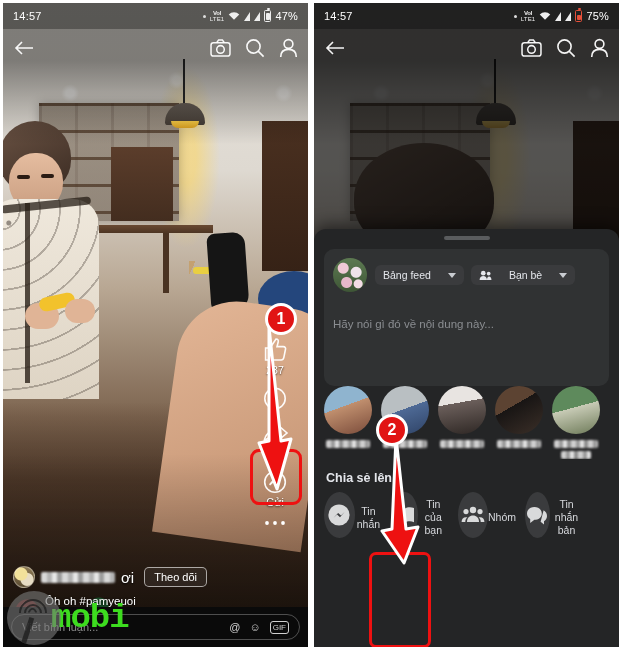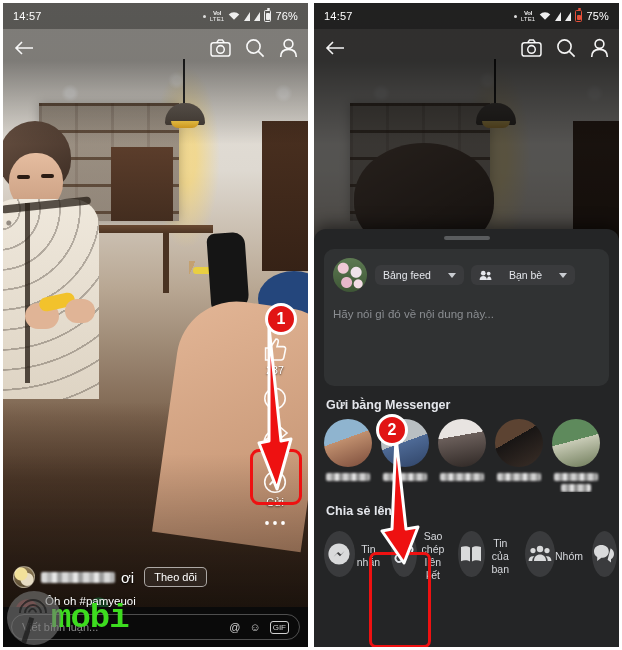--- a/index.html
+++ b/index.html
@@ -193,21 +193,21 @@
       linear-gradient(#5d7a52,#3e5636);
   }
   .cmeta { flex:1; }
   .cname { height:10px; width:66px; border-radius:2px; margin-top:2px;
     background: repeating-linear-gradient(90deg,#efefef 0 7px,#b8b8b8 7px 12px,#fafafa 12px 18px,#a5a5a5 18px 24px);
     filter: blur(1px); }
   .pills { display:flex; gap:7px; margin-top:7px; }
   .pill { background:#3a3b3d; border-radius:6px; padding:4px 8px; color:#e4e6eb; font-size:10.5px;
           display:flex; align-items:center; gap:17px; }
   .caret { width:0;height:0;border-left:4px solid transparent;border-right:4px solid transparent;border-top:5px solid #c9ccd1;}
-  .cplace { color:#8a8d91; font-size:11.5px; margin-top:16px; }
+  .cplace { color:#8a8d91; font-size:11.5px; margin-top:26px; }
   .share-now { position:absolute; right:9px; bottom:9px; background:#1877f2; color:#fff;
                font-size:11.5px; padding:6px 11px; border-radius:6px; }
 
   .sec-title { color:#e4e6eb; font-size:12.5px; font-weight:700; margin: 12px 0 7px 2px; }
   .avarow { display:flex; gap:9px; overflow:hidden; }
   .avacell { width:48px; flex:none; display:flex; flex-direction:column; align-items:center; }
   .avaimg { width:48px; height:48px; border-radius:50%; }
   .avaname { height:8px; width:44px; border-radius:2px; margin-top:6px;
     background: repeating-linear-gradient(90deg,#cfcfcf 0 5px,#9a9a9a 5px 9px,#e2e2e2 9px 13px,#8e8e8e 13px 17px);
     filter: blur(.9px); }
@@ -275,21 +275,21 @@
           <span class="dot-small"></span>
           <span class="volte"><b>Vol</b>LTE1</span>
           <svg class="wifi-ic" viewBox="0 0 16 12">
             <path d="M1 4 A10 10 0 0 1 15 4 L8 11 Z" fill="#eee"></path>
           </svg>
           <span class="sig"></span>
           <span class="sig"></span>
           <span class="batt">
               <span class="fill"></span>
             </span>
-          <span class="pct">76%</span>
+          <span class="pct">47%</span>
         </span>
       </div>
 
       <div class="navbar">
         <svg width="22" height="18" viewBox="0 0 22 18">
           <path class="ic" d="M20 9 H3 M9 3 L3 9 L9 15"></path>
         </svg>
         <span class="rgt">
           <svg width="21" height="18" viewBox="0 0 22 19">
             <rect class="ic" x="1" y="4" width="20" height="14" rx="2.5"></rect>
@@ -454,21 +454,20 @@
                   </svg>
                   <span>Bạn bè</span>
                   <span class="caret"></span>
                 </span>
               </span>
             </span>
           </div>
           <div class="cplace">Hãy nói gì đó về nội dung này...</div>
         </div>
 
-        <div class="sec-title">Gửi bằng Messenger</div>
         <div class="avarow">
           <span class="avacell">
             <span class="avaimg a1"></span>
             <span class="avaname"></span>
           </span>
           <span class="avacell">
             <span class="avaimg a2"></span>
             <span class="avaname"></span>
           </span>
           <span class="avacell">
@@ -489,30 +488,20 @@
         <div class="sec-title">Chia sẻ lên</div>
         <div class="optrow">
           <span class="optcell">
             <span class="optcircle">
               <svg width="24" height="24" viewBox="0 0 24 24">
                 <circle cx="12" cy="12" r="10.6" fill="#d9dadb"></circle>
                 <path d="M6.4 15.1 L11.1 9.9 L14.0 12.5 L17.6 9.0 L13.0 14.2 L10.1 11.6 Z" fill="#3a3b3d"></path>
               </svg>
             </span>
             <span class="optlbl">Tin nhắn</span>
-          </span>
-          <span class="optcell">
-            <span class="optcircle">
-              <svg width="26" height="26" viewBox="0 0 26 26">
-                <path d="M10.2 15.8 L15.8 10.2" stroke="#e4e6eb" stroke-width="1.8" fill="none" stroke-linecap="round"></path>
-                <path d="M12.4 18.2 L10.2 20.4 A3.8 3.8 0 0 1 5 15.2 L7.2 13" stroke="#e4e6eb" stroke-width="1.8" fill="none" stroke-linecap="round"></path>
-                <path d="M13.6 7.8 L15.8 5.6 A3.8 3.8 0 0 1 21 10.8 L18.8 13" stroke="#e4e6eb" stroke-width="1.8" fill="none" stroke-linecap="round"></path>
-              </svg>
-            </span>
-            <span class="optlbl">Sao chép liên kết</span>
           </span>
           <span class="optcell">
             <span class="optcircle">
               <svg width="24" height="20" viewBox="0 0 24 20">
                 <path d="M2 3 C5 1.6 9 2 11 3.4 V17.6 C9 16.2 5 15.8 2 17.2 Z" fill="#d9dadb"></path>
                 <path d="M22 3 C19 1.6 15 2 13 3.4 V17.6 C15 16.2 19 15.8 22 17.2 Z" fill="#d9dadb"></path>
               </svg>
             </span>
             <span class="optlbl">Tin của bạn</span>
           </span>

